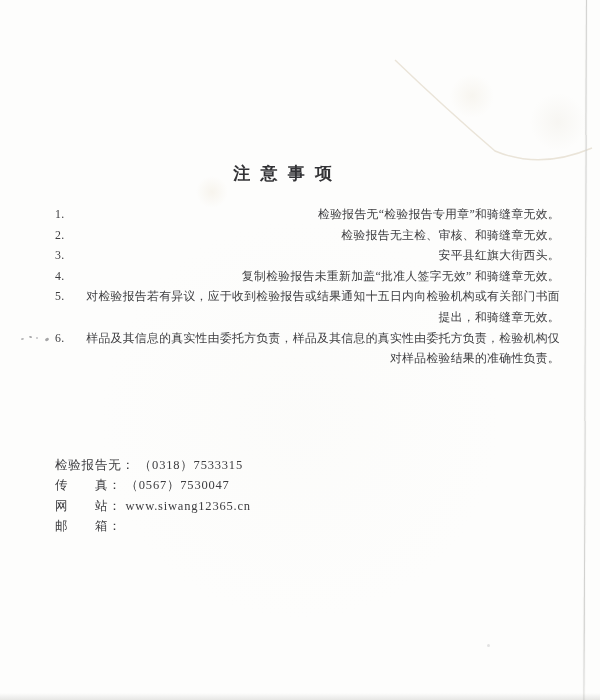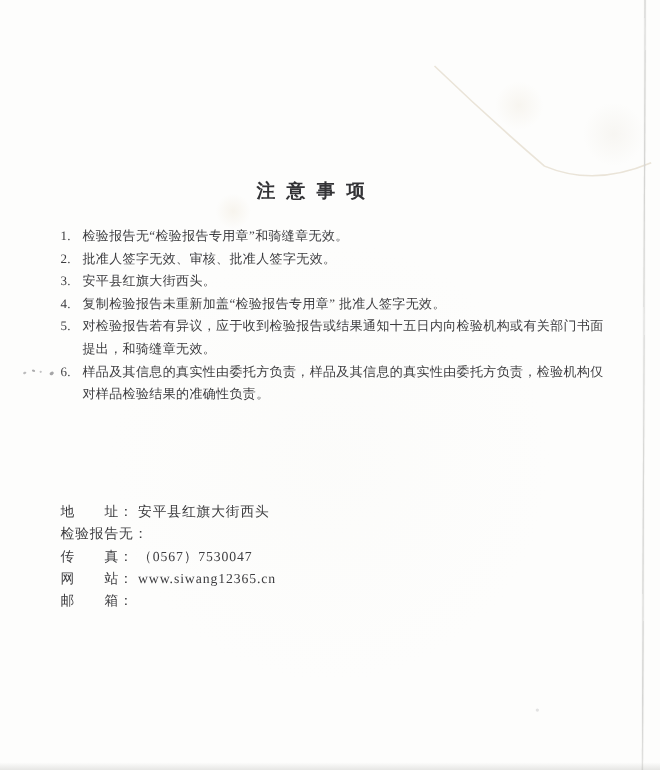--- a/index.html
+++ b/index.html
@@ -15,21 +15,21 @@
     color: var(--ink, #3c3c3f);
   }
   .title {
     position:absolute; top:151px; left:0; width:600px;
     text-align:center; transform:translateX(-16px);
     font-size:17px; font-weight:bold; letter-spacing:3px; color:#333336;
   }
   .notes { position:absolute; top:204px; left:55px; width:505px; }
   .note { display:flex; font-size:11.8px; line-height:20.6px; letter-spacing:0.35px; }
   .note-num { flex:0 0 20px; width:20px; }
-  .note-txt { width:487px; }
+  .note-txt { width:487px;text-align:right; }
   .contact { position:absolute; top:455px; left:55px; font-size:12.5px; line-height:20.3px; letter-spacing:0.8px; }
   .contact-row { display:flex; }
   .contact-label { white-space:pre; }
   .contact-value { margin-left:4px; }
   .scan-edge {
     position:absolute; top:-2px; left:586px; width:1px; height:704px;
     background:linear-gradient(to bottom,#d2d2d0,#dadad8 55%,#cfcfcd 90%,#e3e3e1);
     transform:rotate(0.2deg); transform-origin:top center;
     box-shadow:0 0 1px rgba(185,185,182,0.6);
   }
@@ -53,53 +53,50 @@
   <h1 class="title">注 意 事 项</h1>
 
   <div class="notes">
     <div class="note">
       <span class="note-num">1.</span>
       <span class="note-txt">检验报告无“检验报告专用章”和骑缝章无效。</span>
     </div>
 
     <div class="note">
       <span class="note-num">2.</span>
-      <span class="note-txt">批准人签字无效、审核、批准人签字无效。</span>
+      <span class="note-txt">检验报告无主检、审核、和骑缝章无效。</span>
     </div>
 
     <div class="note">
       <span class="note-num">3.</span>
       <span class="note-txt">安平县红旗大街西头。</span>
     </div>
 
     <div class="note">
       <span class="note-num">4.</span>
-      <span class="note-txt">复制检验报告未重新加盖“检验报告专用章” 批准人签字无效。</span>
+      <span class="note-txt">复制检验报告未重新加盖“批准人签字无效” 和骑缝章无效。</span>
     </div>
 
     <div class="note">
       <span class="note-num">5.</span>
       <span class="note-txt">对检验报告若有异议，应于收到检验报告或结果通知十五日内向检验机构或有关部门书面提出，和骑缝章无效。</span>
     </div>
 
     <div class="note">
       <span class="note-num">6.</span>
       <span class="note-txt">样品及其信息的真实性由委托方负责，样品及其信息的真实性由委托方负责，检验机构仅对样品检验结果的准确性负责。</span>
     </div>
   </div>
 
   <div class="contact">
-    <div class="contact-row">
-      <span class="contact-label">地　　址：</span>
-      <span class="contact-value">安平县红旗大街西头</span>
-    </div>
 
 
     <div class="contact-row">
       <span class="contact-label">检验报告无：</span>
+      <span class="contact-value">（0318）7533315</span>
     </div>
 
     <div class="contact-row">
       <span class="contact-label">传　　真：</span>
       <span class="contact-value">（0567）7530047</span>
     </div>
 
     <div class="contact-row">
       <span class="contact-label">网　　站：</span>
       <span class="contact-value">www.siwang12365.cn</span>

